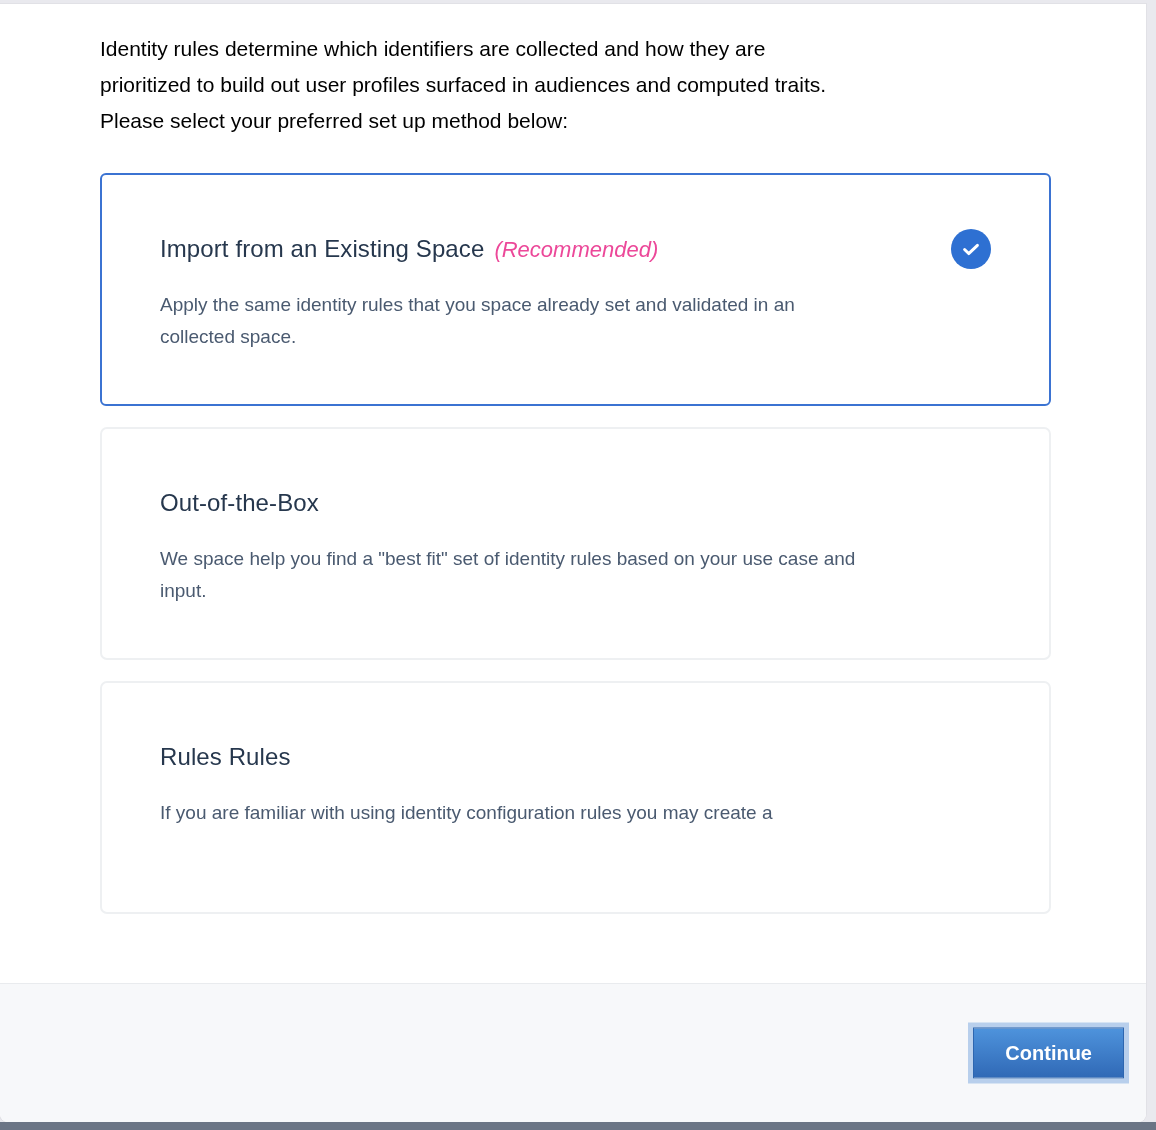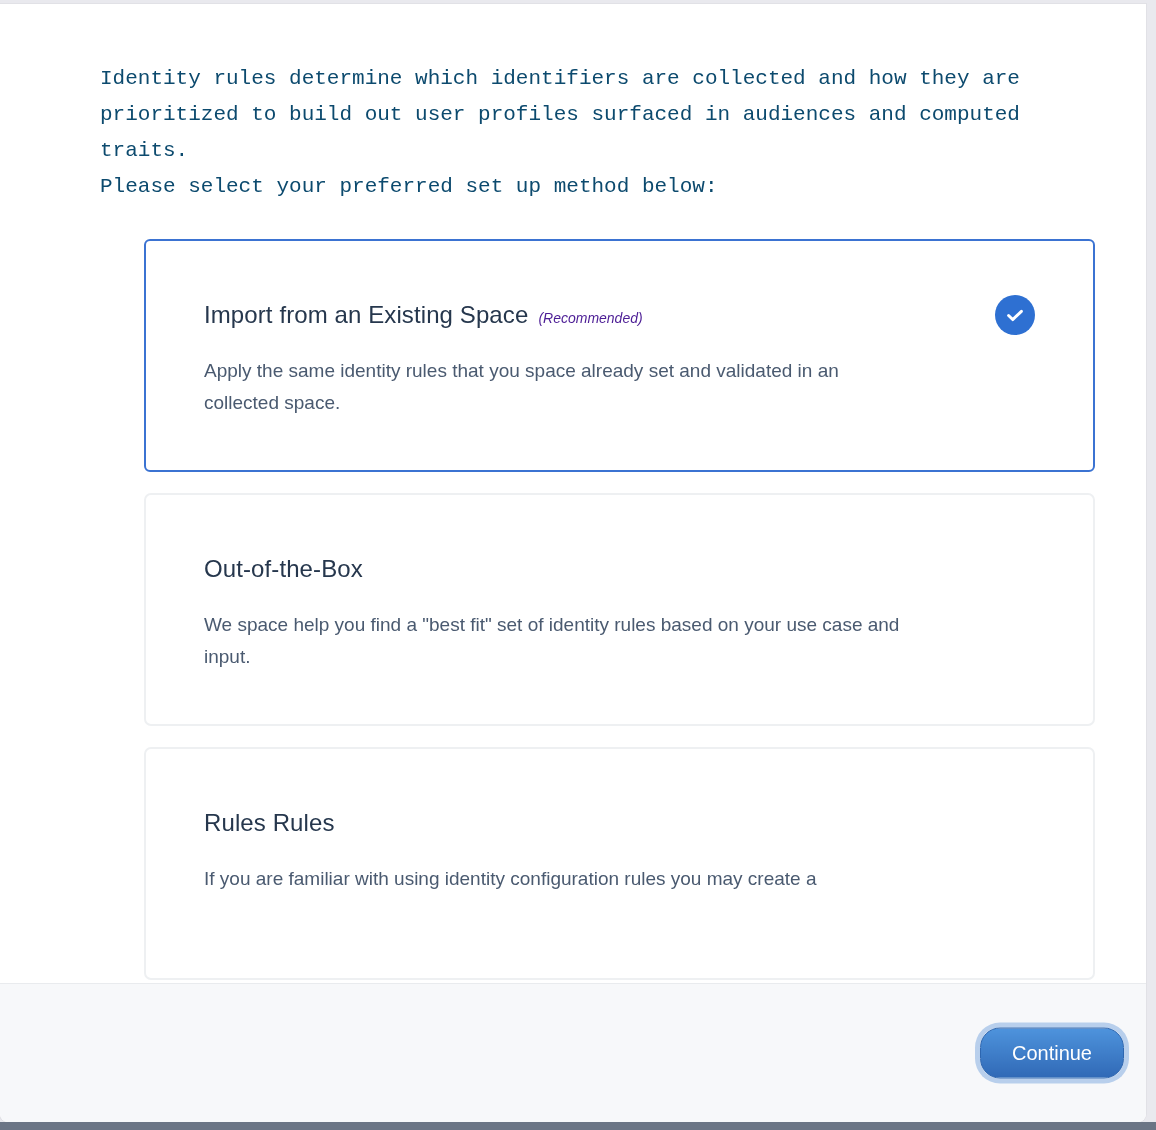--- a/index.html
+++ b/index.html
@@ -20,43 +20,41 @@
     position: absolute;
     top: 4px; left: 0;
     width: 1146px;
     height: 1118px;
     background: #ffffff;
     border-radius: 0 0 8px 8px;
     box-shadow: 0 0 0 1px rgba(0,0,0,0.03);
     overflow: hidden;
   }
   .intro {
-    margin: 57px 0 34px 100px;
+    margin: 27px 0 34px 100px;
     width: 960px;
     font-size: 21px;
     line-height: 36px;
-    color: #0c4a6e;
-    font-family: Liberation Mono, monospace;
+    color: #000000;
   }
   .options {
     margin-left: 100px;
     width: 951px;
     display: flex;
     flex-direction: column;
     gap: 21px;
   }
   .card {
     width: 951px;
     min-height: 233px;
     border: 2px solid #eef0f2;
     border-radius: 7px;
     padding: 54px 58px 0 58px;
     background: #ffffff;
     cursor: pointer;
-    margin-left: 44px;
   }
   .card.selected {
     border-color: #3b73d2;
     border-radius: 6px;
   }
   .card-head {
     display: flex;
     align-items: center;
     justify-content: space-between;
     min-height: 40px;
@@ -66,23 +64,23 @@
     align-items: baseline;
     gap: 10px;
   }
   .card-title {
     font-size: 24px;
     font-weight: 500;
     color: #26374d;
     letter-spacing: 0.1px;
   }
   .card-badge {
-    font-size: 14px;
+    font-size: 22px;
     font-style: italic;
-    color: #4c1d95;
+    color: #ec4899;
   }
   .check-circle {
     width: 40px;
     height: 40px;
     border-radius: 50%;
     background: #2e70d2;
     display: flex;
     align-items: center;
     justify-content: center;
     flex: 0 0 auto;
@@ -101,28 +99,29 @@
     background: #f7f8fa;
     border-top: 1px solid #e9ebee;
     border-radius: 0 0 8px 8px;
   }
   .continue-btn {
     position: absolute;
     right: 22px;
     top: 50%;
     transform: translateY(-50%);
     border: 1px solid #2d66b0;
-    border-radius: 20px;
+    border-radius: 0;
     background: linear-gradient(to bottom, #4e93dc, #3069b6);
     color: #ffffff;
     font-family: "Liberation Sans", sans-serif;
     font-size: 20px;
     padding: 13px 31px;
     cursor: pointer;
     box-shadow: 0 0 0 5px #b8cfec;
+    font-weight: bold;
   }
 </style>
 </head>
 <body>
 
 <div class="modal">
 
   <div class="intro">
     <div>Identity rules determine which identifiers are collected and how they are</div>
     <div>prioritized to build out user profiles surfaced in audiences and computed traits.</div>

